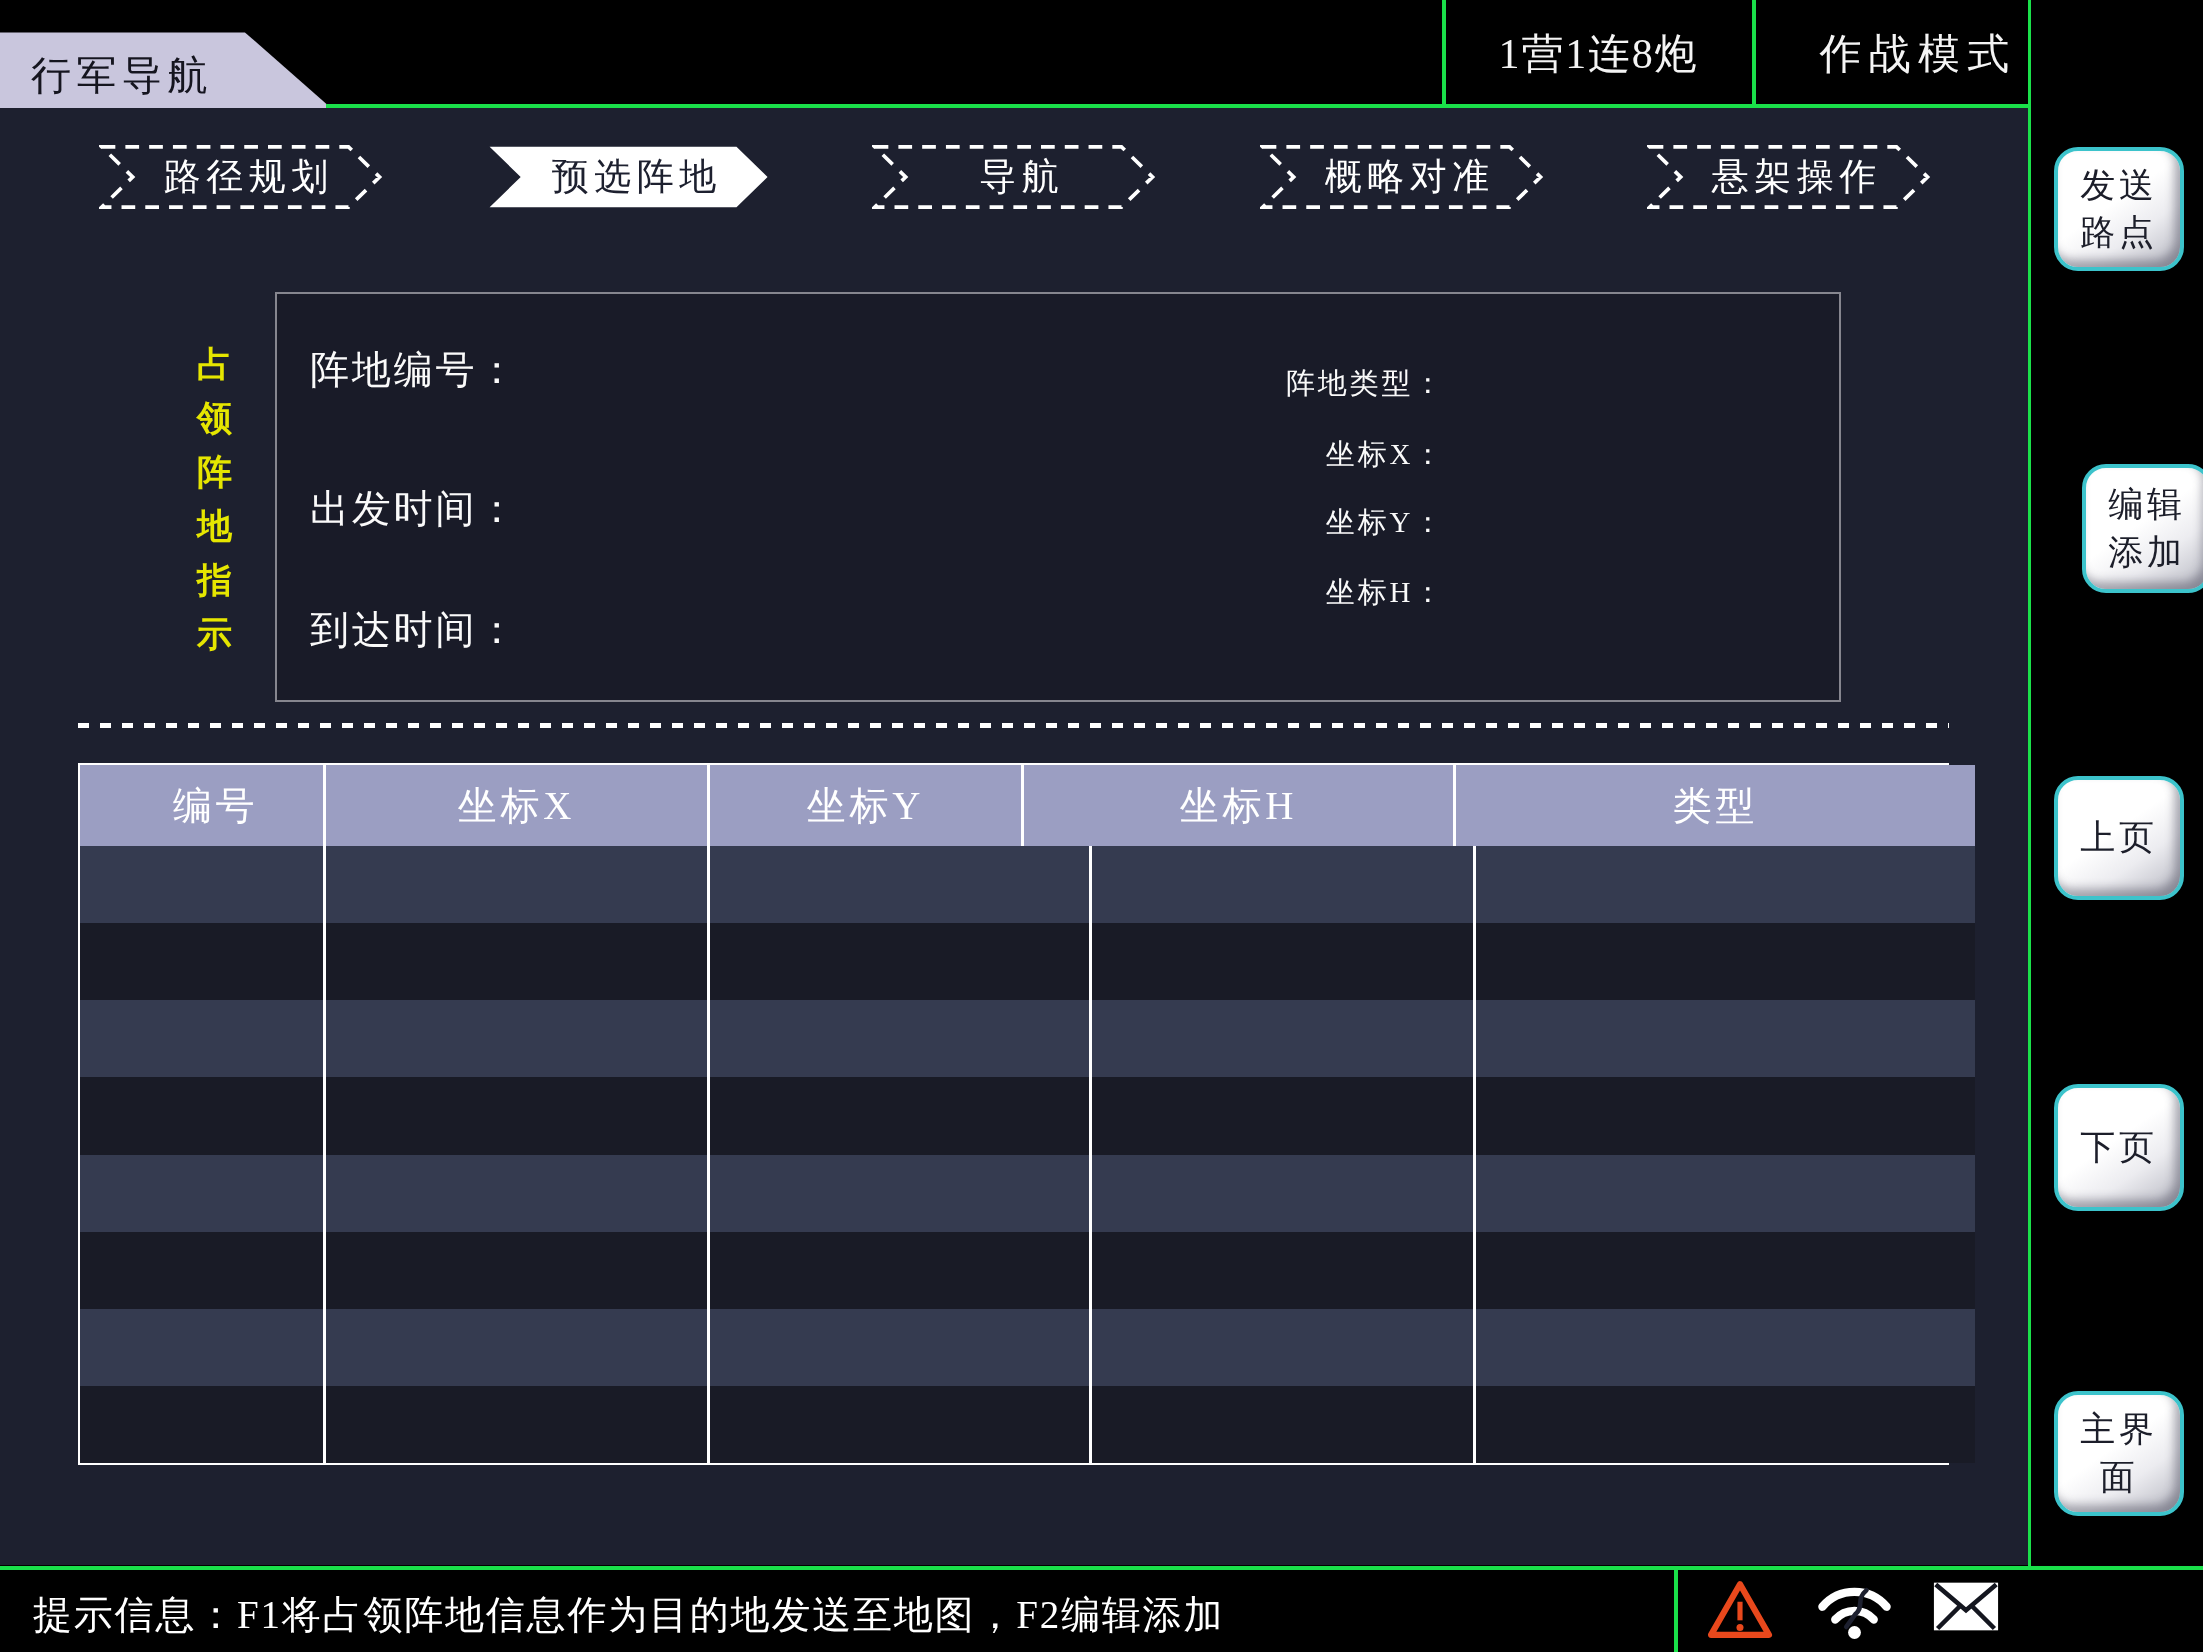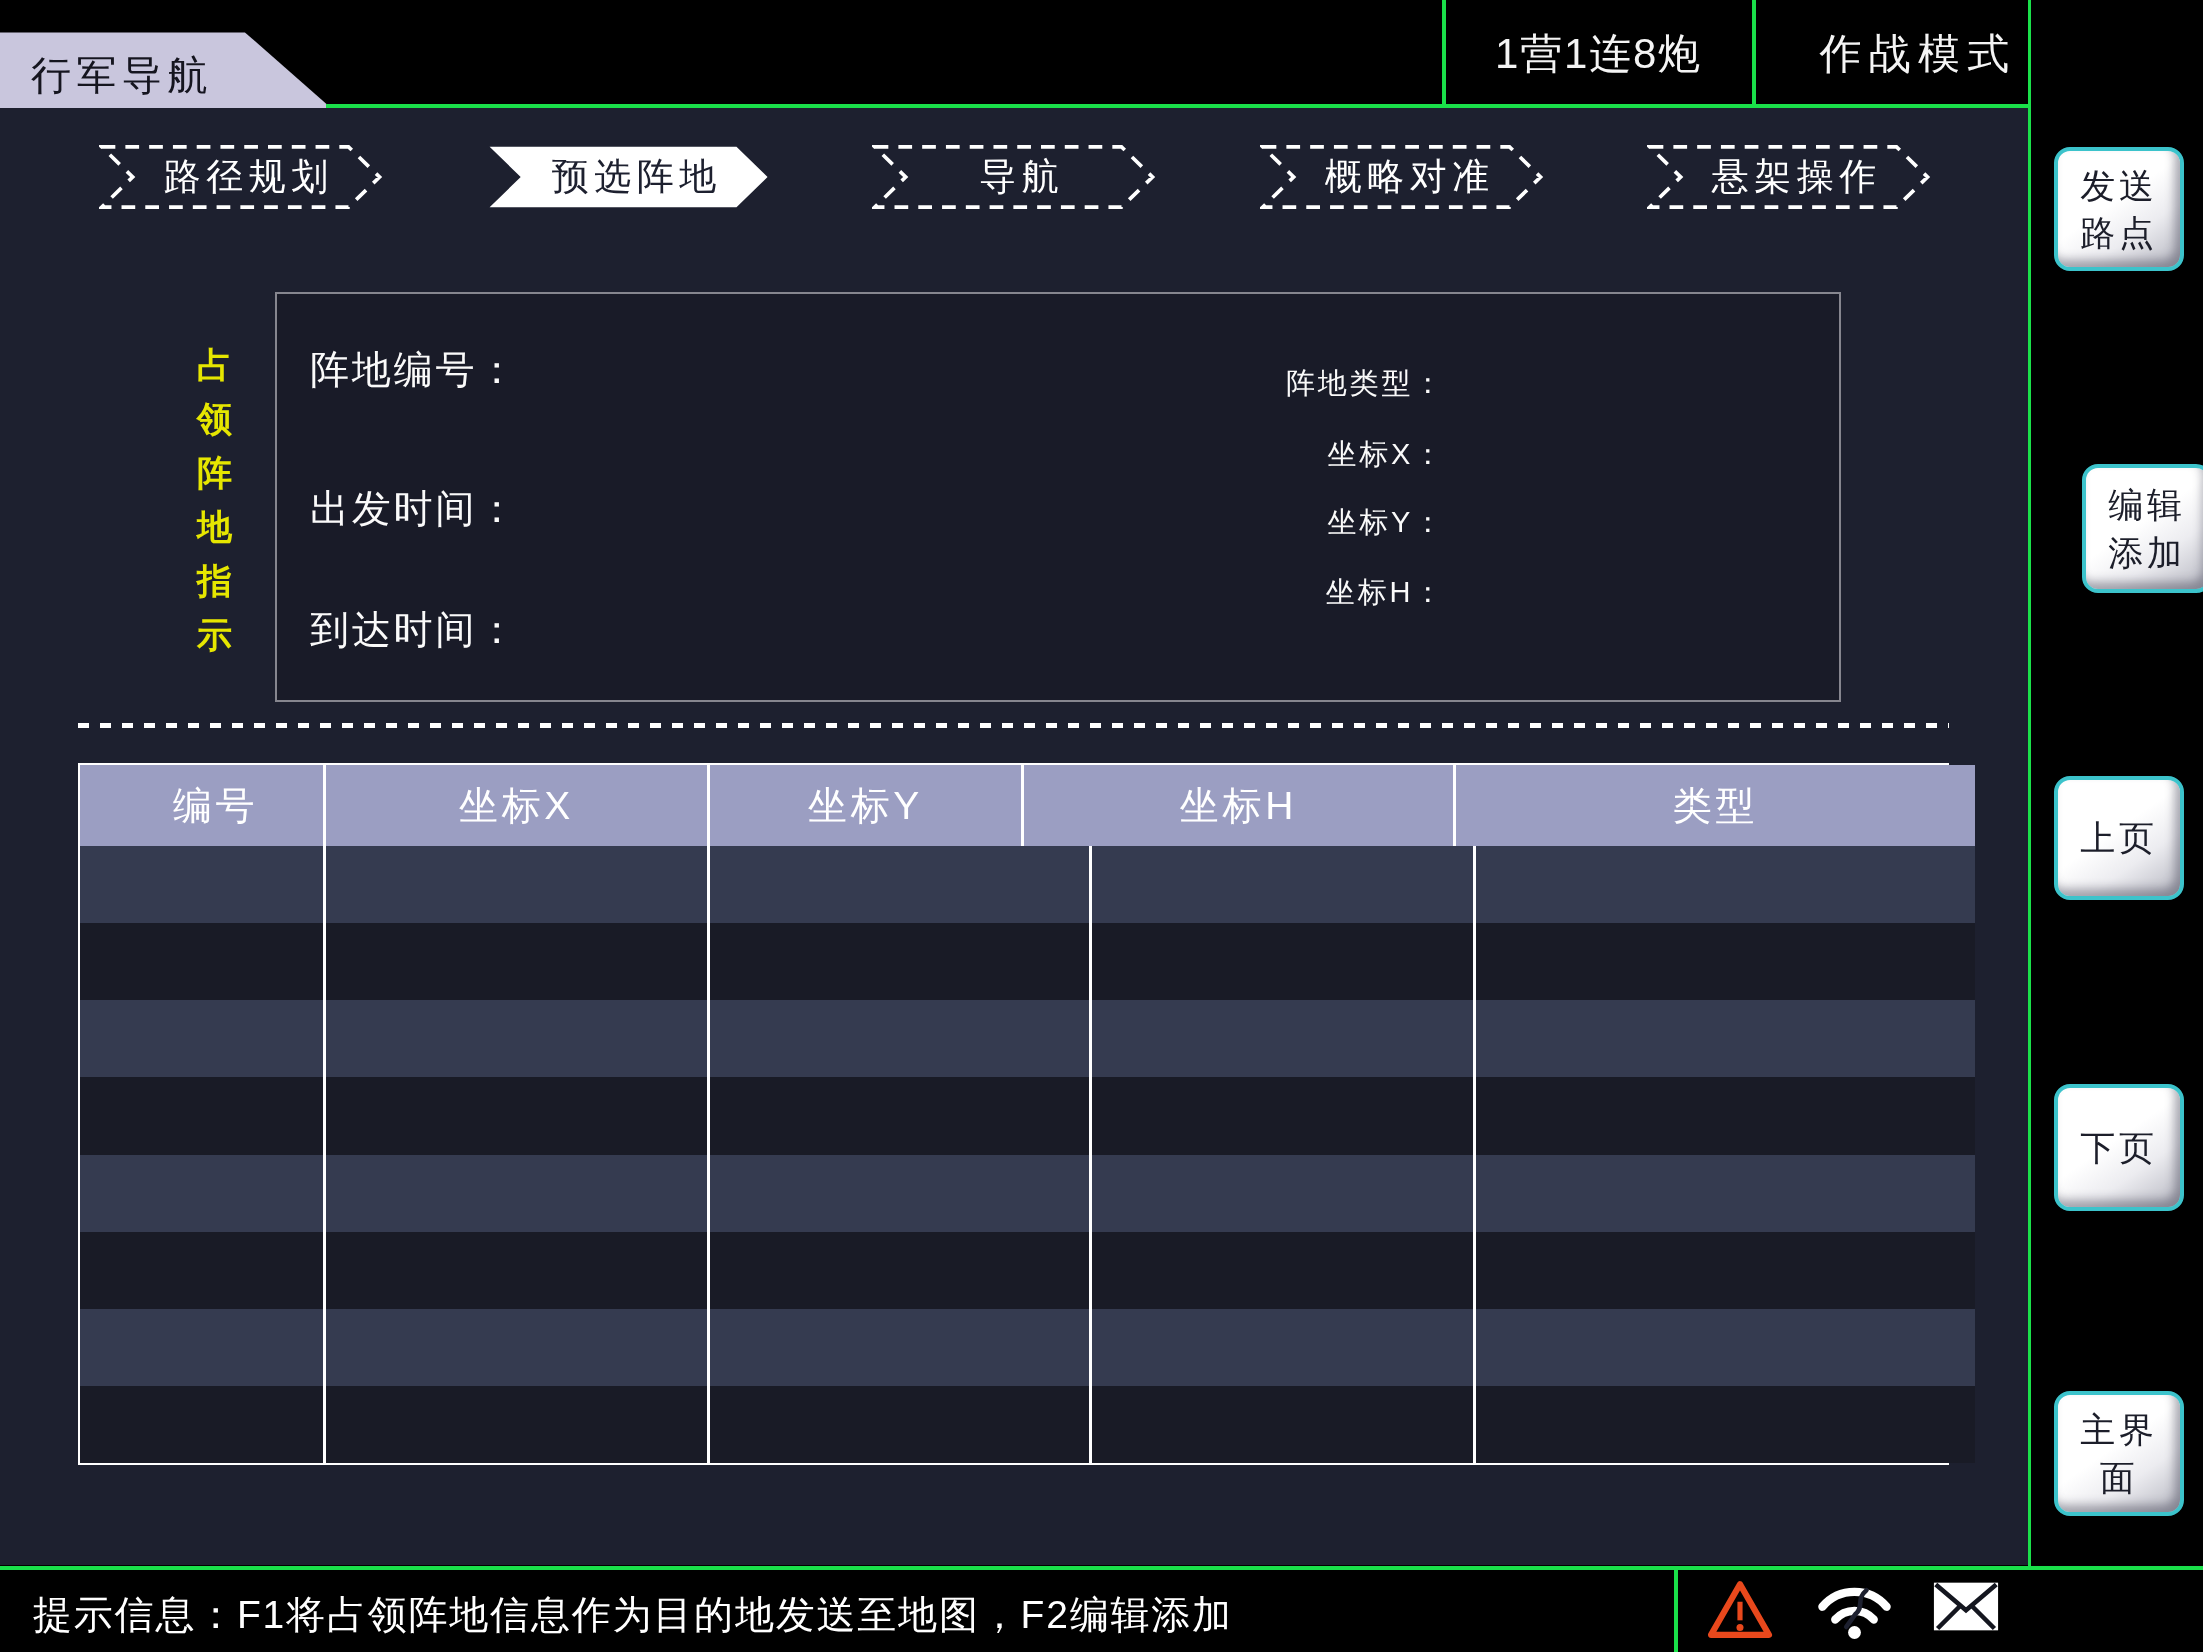--- a/index.html
+++ b/index.html
@@ -1,17 +1,17 @@
 <!DOCTYPE html>
 <html style="--green: #1ae04a; --teal: #3cc3cb; --yellow: #e6e600; --lavender: #c9c6dd; --thead: #9b9ec2; --warning: #e8481c;font-size:14.7px"><head>
 <meta charset="utf-8">
 <style>
   html,body{margin:0;padding:0;background:#000;}
   .screen{position:relative;width:2204px;height:1653px;background:#000;overflow:hidden;
-          font-family:Liberation Sans, sans-serif;color:#f2f2f2;}
+          font-family:Liberation Serif, serif;color:#f2f2f2;}
 
   
   .header{position:absolute;left:0;top:0;width:2204px;height:108px;background:#000;}
   .app-tab{position:absolute;left:0;top:0;width:331px;height:108px;background:var(--lavender);
            clip-path:polygon(0 30%,74% 30%,100% 100%,0 100%);}
   .app-tab span{position:absolute;left:31px;top:48px;font-size:40px;color:#15151f;letter-spacing:5.5px;}
   .hdr-hline{position:absolute;left:326px;top:104px;width:1878px;height:4.6px;background:var(--green);}
   .hdr-vline{position:absolute;top:0;width:3.7px;height:108px;background:var(--green);}
   .hdr-cell{position:absolute;top:0;height:108px;display:flex;align-items:center;justify-content:center;
             font-size:42px;letter-spacing:7.3px;color:#f4f4f4;}
@@ -51,21 +51,21 @@
   .tbody{flex:1;}
   .tcell{box-sizing:border-box;display:flex;align-items:center;justify-content:center;
          border-right:3.7px solid #fff;font-size:39px;letter-spacing:3.7px;color:#fff;}
   .tcell:last-child{border-right:none;}
   .row-odd{background:#353b50;}
   .row-even{background:#191b26;}
 
   
   .sidebar{position:absolute;left:2028px;top:0;width:176px;height:1653px;background:#000;
            border-left:3.7px solid var(--green);box-sizing:border-box;}
-  .sbtn{position:absolute;left:23px;width:130px;border:4.6px solid var(--teal);border-radius:16px;
+  .sbtn{position:absolute;left:23px;width:130px;border:4.6px solid var(--teal);border-radius:24px;
         background:linear-gradient(145deg,#ffffff 45%,#ececf0 68%,#b4b5bf 100%);
         color:#1c1e2a;font-size:35px;letter-spacing:3.7px;display:flex;flex-direction:column;
         align-items:center;justify-content:center;box-sizing:border-box;line-height:1.35;
         box-shadow:inset -5.5px -7.3px 9.2px rgba(70,72,88,.45);cursor:pointer;}
   .sb-hline{position:absolute;left:0;top:1566px;width:176px;height:3.7px;background:var(--green);}
   .clock{position:absolute;left:0;width:176px;text-align:center;font-size:27.5px;color:#fff;letter-spacing:0.9px;}
   .clk-t{top:1576px;} .clk-d{top:1614px;}
 
   
   .footer{position:absolute;left:0;top:1566px;width:2204px;height:87px;background:#000;}

